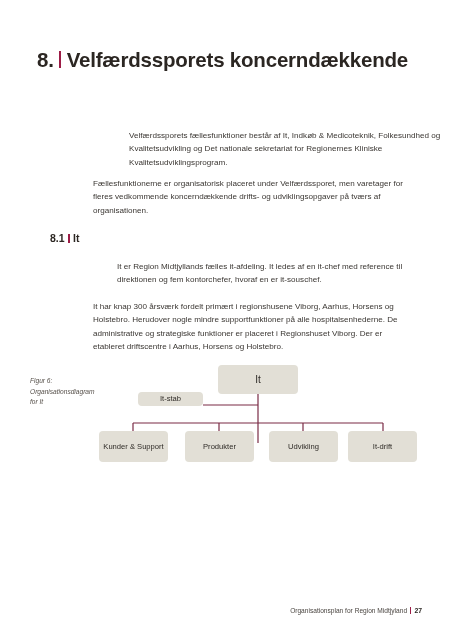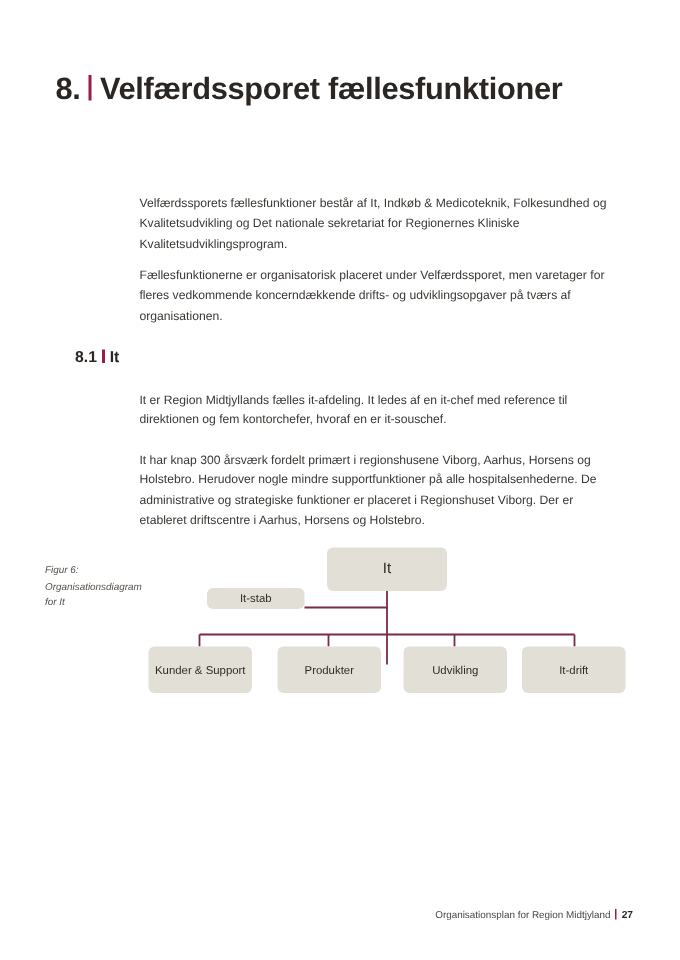--- a/index.html
+++ b/index.html
@@ -184,38 +184,38 @@
   }
 </style>
 </head>
 <body>
 
 <div class="page">
 
   <div class="title-row">
     <span class="title-num">8.</span>
     <span class="title-sep"></span>
-    <span class="title-text">Velfærdssporet fællesfunktioner</span>
-  </div>
-
-  <div class="body-col p1" style="position:absolute;">
+    <span class="title-text">Velfærdssporets koncerndækkende</span>
+  </div>
+
+  <div class="body-col p1" style="position:absolute;margin-left:36px;">
     <p class="para">Velfærdssporets fællesfunktioner består af It, Indkøb &amp; Medicoteknik, Folkesundhed og Kvalitetsudvikling og Det nationale sekretariat for Regionernes Kliniske Kvalitetsudviklingsprogram.</p>
   </div>
 
   <div class="body-col p2" style="position:absolute;">
     <p class="para">Fællesfunktionerne er organisatorisk placeret under Velfærdssporet, men varetager for fleres vedkommende koncerndækkende drifts- og udviklingsopgaver på tværs af organisationen.</p>
   </div>
 
   <div class="subhead">
     <span class="subhead-num">8.1</span>
     <span class="subhead-sep"></span>
     <span class="subhead-text">It</span>
   </div>
 
-  <div class="body-col p3" style="position:absolute;">
+  <div class="body-col p3" style="position:absolute;margin-left:24px;">
     <p class="para">It er Region Midtjyllands fælles it-afdeling. It ledes af en it-chef med reference til direktionen og fem kontorchefer, hvoraf en er it-souschef.</p>
   </div>
 
   <div class="body-col p4" style="position:absolute;">
     <p class="para">It har knap 300 årsværk fordelt primært i regionshusene Viborg, Aarhus, Horsens og Holstebro. Herudover nogle mindre supportfunktioner på alle hospitalsenhederne. De administrative og strategiske funktioner er placeret i Regionshuset Viborg. Der er etableret driftscentre i Aarhus, Horsens og Holstebro.</p>
   </div>
 
   <div class="fig-caption">Figur 6: Organisationsdiagram for It</div>
 
   <div class="chart">

